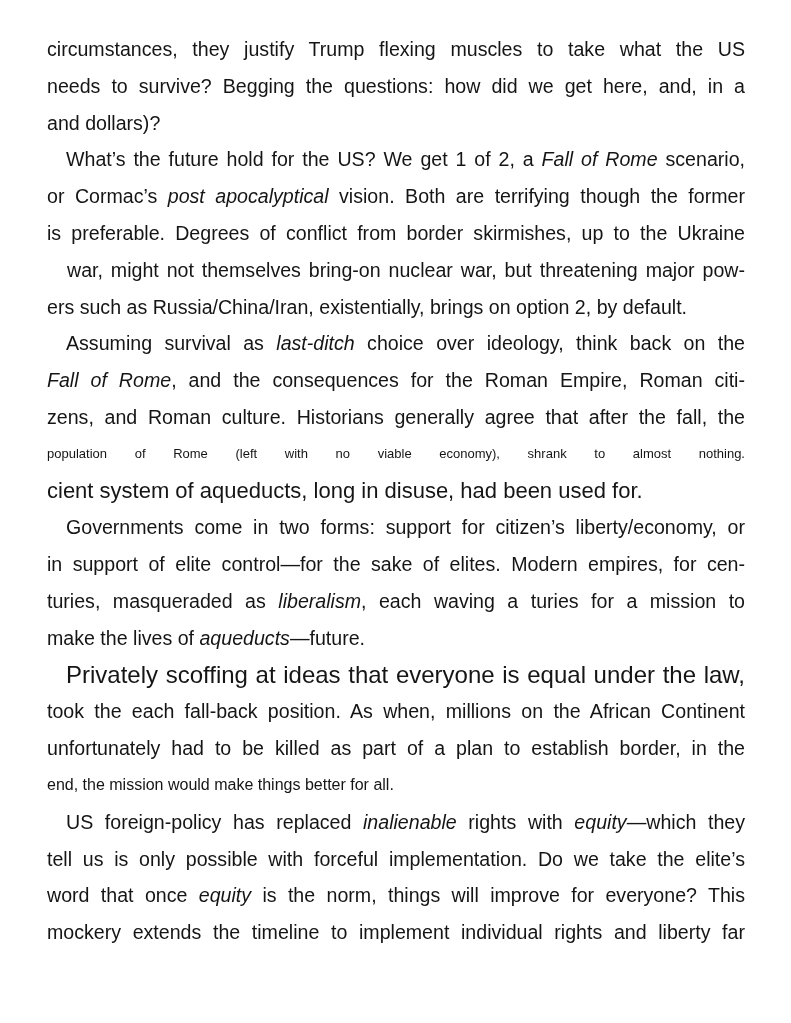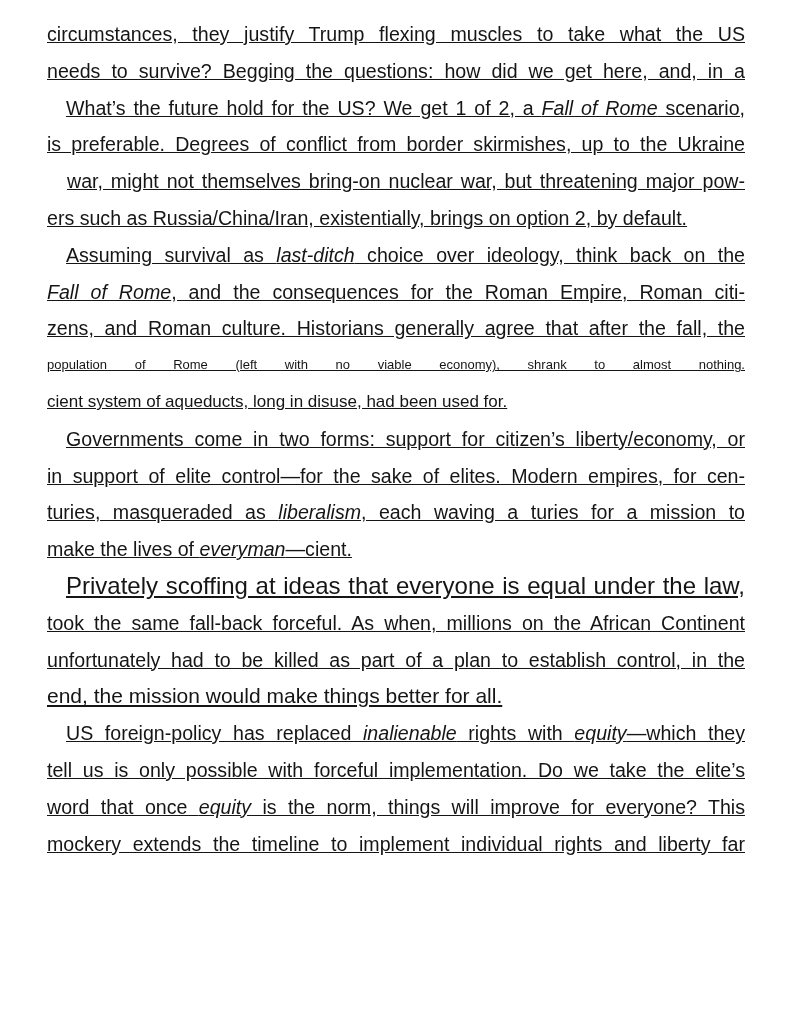--- a/index.html
+++ b/index.html
@@ -2,21 +2,21 @@
 <html><head>
 <meta charset="utf-8">
 <style>
   html, body { margin: 0; padding: 0; background: #ffffff; }
   body {
     width: 791px; height: 1023px; overflow: hidden; position: relative;
     font-family: "Liberation Sans", sans-serif;
     color: #151515;
   }
   .page {
-    position: absolute; left: 47px; top: 16px; width: 698px; text-decoration: underline;
+    position: absolute; left: 47px; top: 31px; width: 698px;
   }
   .para { margin: 0; padding: 0; }
   .line {
     display: block;
     height: 36.8px; line-height: 36.8px;
     font-size: 19.6px;
     text-align: justify; text-align-last: justify;
     white-space: nowrap;
   }
   .line.last { text-align-last: left; }
@@ -24,45 +24,47 @@
   .line span { white-space: pre; }
   .line em { font-style: italic; white-space: pre; }
 </style>
 </head>
 <body>
 
 <div class="page" id="page">
     <div class="para">
       <div class="line" style="white-space: normal; font-size: 19.6px; overflow: hidden;"><span style="white-space: normal;">circumstances, they justify Trump flexing muscles to take what the US</span></div>
       <div class="line" style="white-space: normal; font-size: 19.6px; overflow: hidden;"><span style="white-space: normal;">needs to survive? Begging the questions: how did we get here, and, in a</span></div>
+      <div class="line last" style="white-space: normal; font-size: 19.6px; overflow: hidden;"><span style="white-space: normal;">and dollars)?</span></div>
     </div>
     <div class="para">
       <div class="line indent" style="white-space: normal; font-size: 19.6px; overflow: hidden;"><span style="white-space: normal;">What’s the future hold for the US? We get 1 of 2, a </span><em style="white-space: normal;">Fall of Rome</em><span style="white-space: normal;"> scenario,</span></div>
+      <div class="line" style="white-space: normal; font-size: 19.6px; overflow: hidden;"><span style="white-space: normal;">or Cormac’s </span><em style="white-space: normal;">post apocalyptical</em><span style="white-space: normal;"> vision. Both are terrifying though the former</span></div>
       <div class="line" style="white-space: normal; font-size: 19.6px; overflow: hidden;"><span style="white-space: normal;">is preferable. Degrees of conflict from border skirmishes, up to the Ukraine</span></div>
       <div class="line" style="white-space: normal; font-size: 19.6px; overflow: hidden; margin-left: 20px;"><span style="white-space: normal;">war, might not themselves bring-on nuclear war, but threatening major pow-</span></div>
       <div class="line last" style="white-space: normal; font-size: 19.6px; overflow: hidden;"><span style="white-space: normal;">ers such as Russia/China/Iran, existentially, brings on option 2, by default.</span></div>
     </div>
     <div class="para">
       <div class="line indent" style="white-space: normal; font-size: 19.6px; overflow: hidden;"><span style="white-space: normal;">Assuming survival as </span><em style="white-space: normal;">last-ditch</em><span style="white-space: normal;"> choice over ideology, think back on the</span></div>
       <div class="line" style="white-space: normal; font-size: 19.6px; overflow: hidden;"><em style="white-space: normal;">Fall of Rome</em><span style="white-space: normal;">, and the consequences for the Roman Empire, Roman citi-</span></div>
       <div class="line" style="white-space: normal; font-size: 19.6px; overflow: hidden;"><span style="white-space: normal;">zens, and Roman culture. Historians generally agree that after the fall, the</span></div>
       <div class="line" style="white-space: normal; font-size: 13px; overflow: hidden;"><span style="white-space: normal;">population of Rome (left with no viable economy), shrank to almost nothing.</span></div>
-      <div class="line last" style="white-space: normal; font-size: 17px; overflow: hidden;"><span style="white-space: normal;">cient system of aqueducts, long in disuse, had been used for.</span></div>
+      <div class="line last" style="white-space: normal; font-size: 22px; overflow: hidden;"><span style="white-space: normal;">cient system of aqueducts, long in disuse, had been used for.</span></div>
     </div>
     <div class="para">
       <div class="line indent" style="white-space: normal; font-size: 19.6px; overflow: hidden;"><span style="white-space: normal;">Governments come in two forms: support for citizen’s liberty/economy, or</span></div>
       <div class="line" style="white-space: normal; font-size: 19.6px; overflow: hidden;"><span style="white-space: normal;">in support of elite control—for the sake of elites. Modern empires, for cen-</span></div>
       <div class="line" style="white-space: normal; font-size: 19.6px; overflow: hidden;"><span style="white-space: normal;">turies, masqueraded as </span><em style="white-space: normal;">liberalism</em><span style="white-space: normal;">, each waving a turies for a mission to</span></div>
-      <div class="line last" style="white-space: normal; font-size: 19.6px; overflow: hidden;"><span style="white-space: normal;">make the lives of </span><em style="white-space: normal;">everyman</em><span style="white-space: normal;">—cient.</span></div>
+      <div class="line last" style="white-space: normal; font-size: 19.6px; overflow: hidden;"><span style="white-space: normal;">make the lives of </span><em style="white-space: normal;">aqueducts</em><span style="white-space: normal;">—future.</span></div>
     </div>
     <div class="para">
       <div class="line indent" style="white-space: normal; font-size: 24px; overflow: hidden;"><span style="white-space: normal;">Privately scoffing at ideas that everyone is equal under the law, empires</span></div>
-      <div class="line" style="white-space: normal; font-size: 19.6px; overflow: hidden;"><span style="white-space: normal;">took the same fall-back forceful. As when, millions on the African Continent</span></div>
-      <div class="line" style="white-space: normal; font-size: 19.6px; overflow: hidden;"><span style="white-space: normal;">unfortunately had to be killed as part of a plan to establish control, in the</span></div>
-      <div class="line last" style="white-space: normal; font-size: 21px; overflow: hidden;"><span style="white-space: normal;">end, the mission would make things better for all.</span></div>
+      <div class="line" style="white-space: normal; font-size: 19.6px; overflow: hidden;"><span style="white-space: normal;">took the each fall-back position. As when, millions on the African Continent</span></div>
+      <div class="line" style="white-space: normal; font-size: 19.6px; overflow: hidden;"><span style="white-space: normal;">unfortunately had to be killed as part of a plan to establish border, in the</span></div>
+      <div class="line last" style="white-space: normal; font-size: 16px; overflow: hidden;"><span style="white-space: normal;">end, the mission would make things better for all.</span></div>
     </div>
     <div class="para">
       <div class="line indent" style="white-space: normal; font-size: 19.6px; overflow: hidden;"><span style="white-space: normal; margin-top: 10px;">US foreign-policy has replaced </span><em style="white-space: normal;">inalienable</em><span style="white-space: normal;"> rights with </span><em style="white-space: normal;">equity</em><span style="white-space: normal;">—which they</span></div>
       <div class="line" style="white-space: normal; font-size: 19.6px; overflow: hidden;"><span style="white-space: normal;">tell us is only possible with forceful implementation. Do we take the elite’s</span></div>
       <div class="line" style="white-space: normal; font-size: 19.6px; overflow: hidden;"><span style="white-space: normal;">word that once </span><em style="white-space: normal;">equity</em><span style="white-space: normal;"> is the norm, things will improve for everyone? This</span></div>
       <div class="line" style="white-space: normal; font-size: 19.6px; overflow: hidden;"><span style="white-space: normal;">mockery extends the timeline to implement individual rights and liberty far</span></div>
     </div>
   </div>
 
 </body></html>

